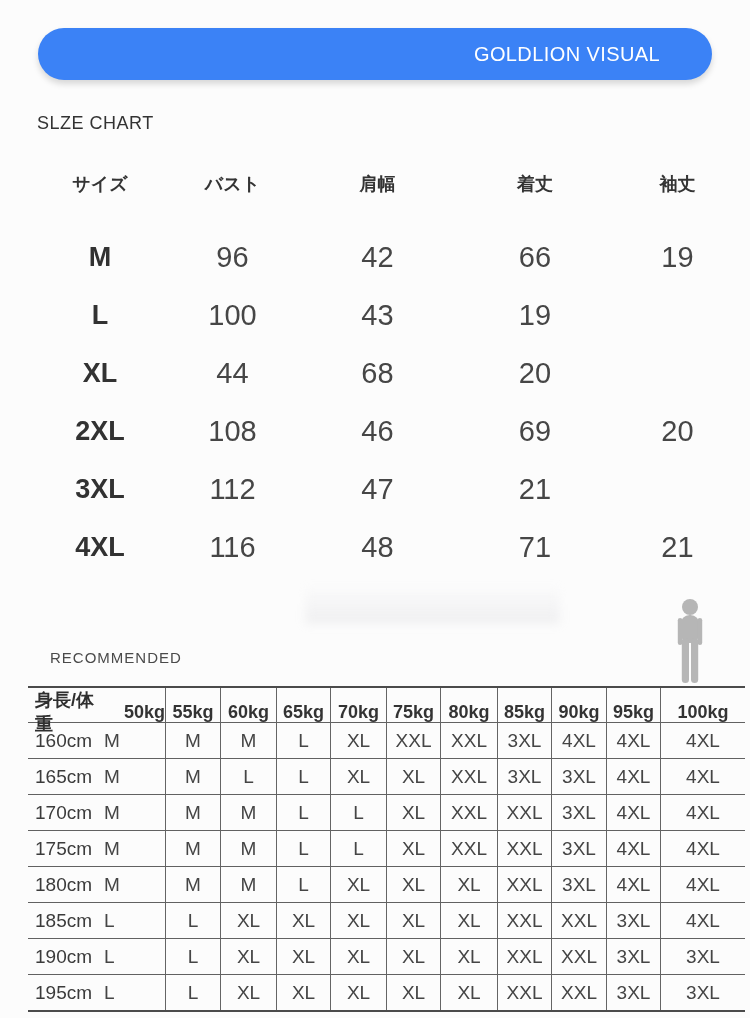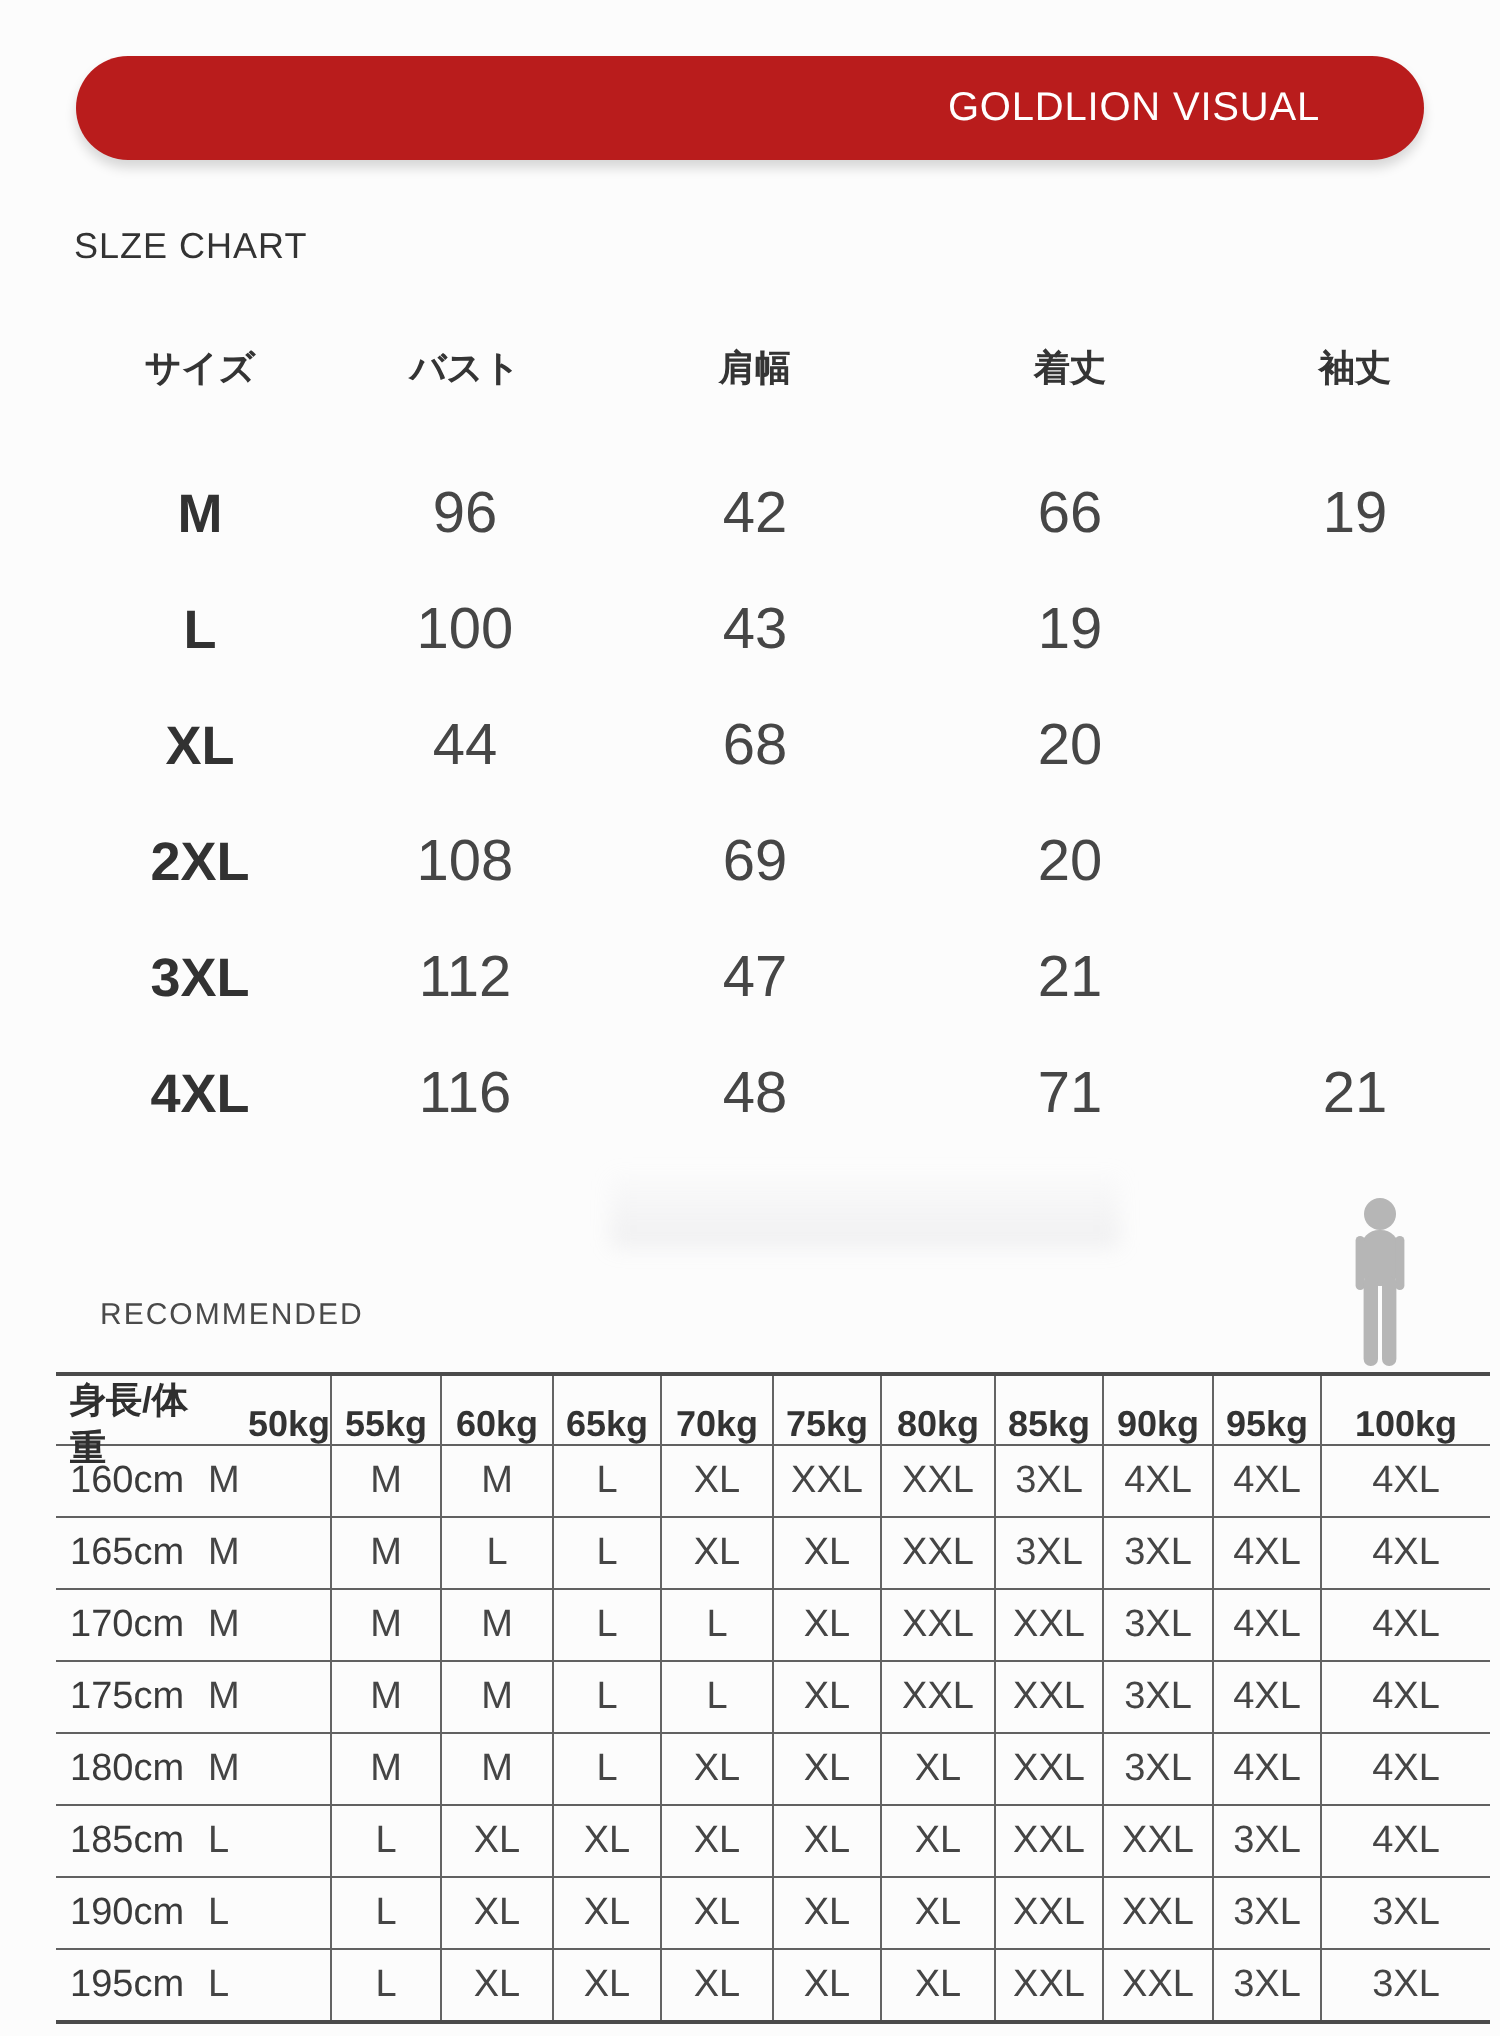--- a/index.html
+++ b/index.html
@@ -4,21 +4,21 @@
 <style>
   html,body{margin:0;padding:0;}
   body{
     width:750px;height:1018px;position:relative;overflow:hidden;
     background:#fcfcfc;
     font-family:"Liberation Sans","DejaVu Sans",sans-serif;
   }
   
   .banner{
     position:absolute;left:38px;top:28px;width:674px;height:52px;
-    border-radius:26px;background:#b91c1c;
+    border-radius:26px;background:#3b82f6;
     box-shadow:0 4px 6px rgba(0,0,0,0.15);
   }
   .banner-text{
     position:absolute;right:52px;top:0;line-height:52px;
     color:#ffffff;font-size:20px;letter-spacing:0.4px;
   }
   
   .size-heading{
     position:absolute;left:37px;top:113px;
     font-size:18px;color:#333;letter-spacing:0.5px;
@@ -105,20 +105,21 @@
         </div>
         <div class="size-row">
           <div class="size-cell size-label">XL</div>
           <div class="size-cell size-value">44</div>
           <div class="size-cell size-value">68</div>
           <div class="size-cell size-value">20</div>
         </div>
         <div class="size-row">
           <div class="size-cell size-label">2XL</div>
           <div class="size-cell size-value">108</div>
+          <div class="size-cell size-value">46</div>
           <div class="size-cell size-value">69</div>
           <div class="size-cell size-value">20</div>
         </div>
         <div class="size-row">
           <div class="size-cell size-label">3XL</div>
           <div class="size-cell size-value">112</div>
           <div class="size-cell size-value">47</div>
           <div class="size-cell size-value">21</div>
         </div>
         <div class="size-row">

